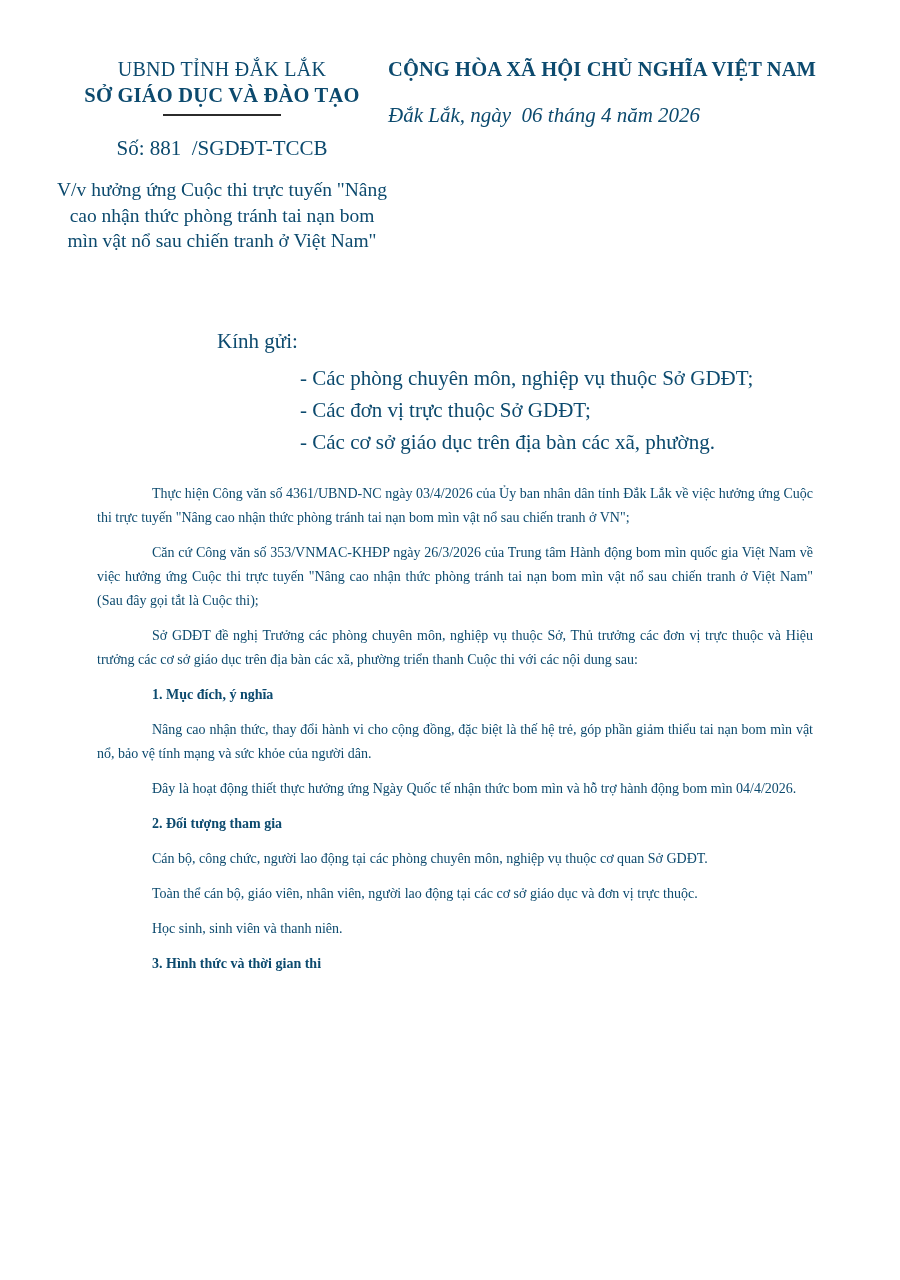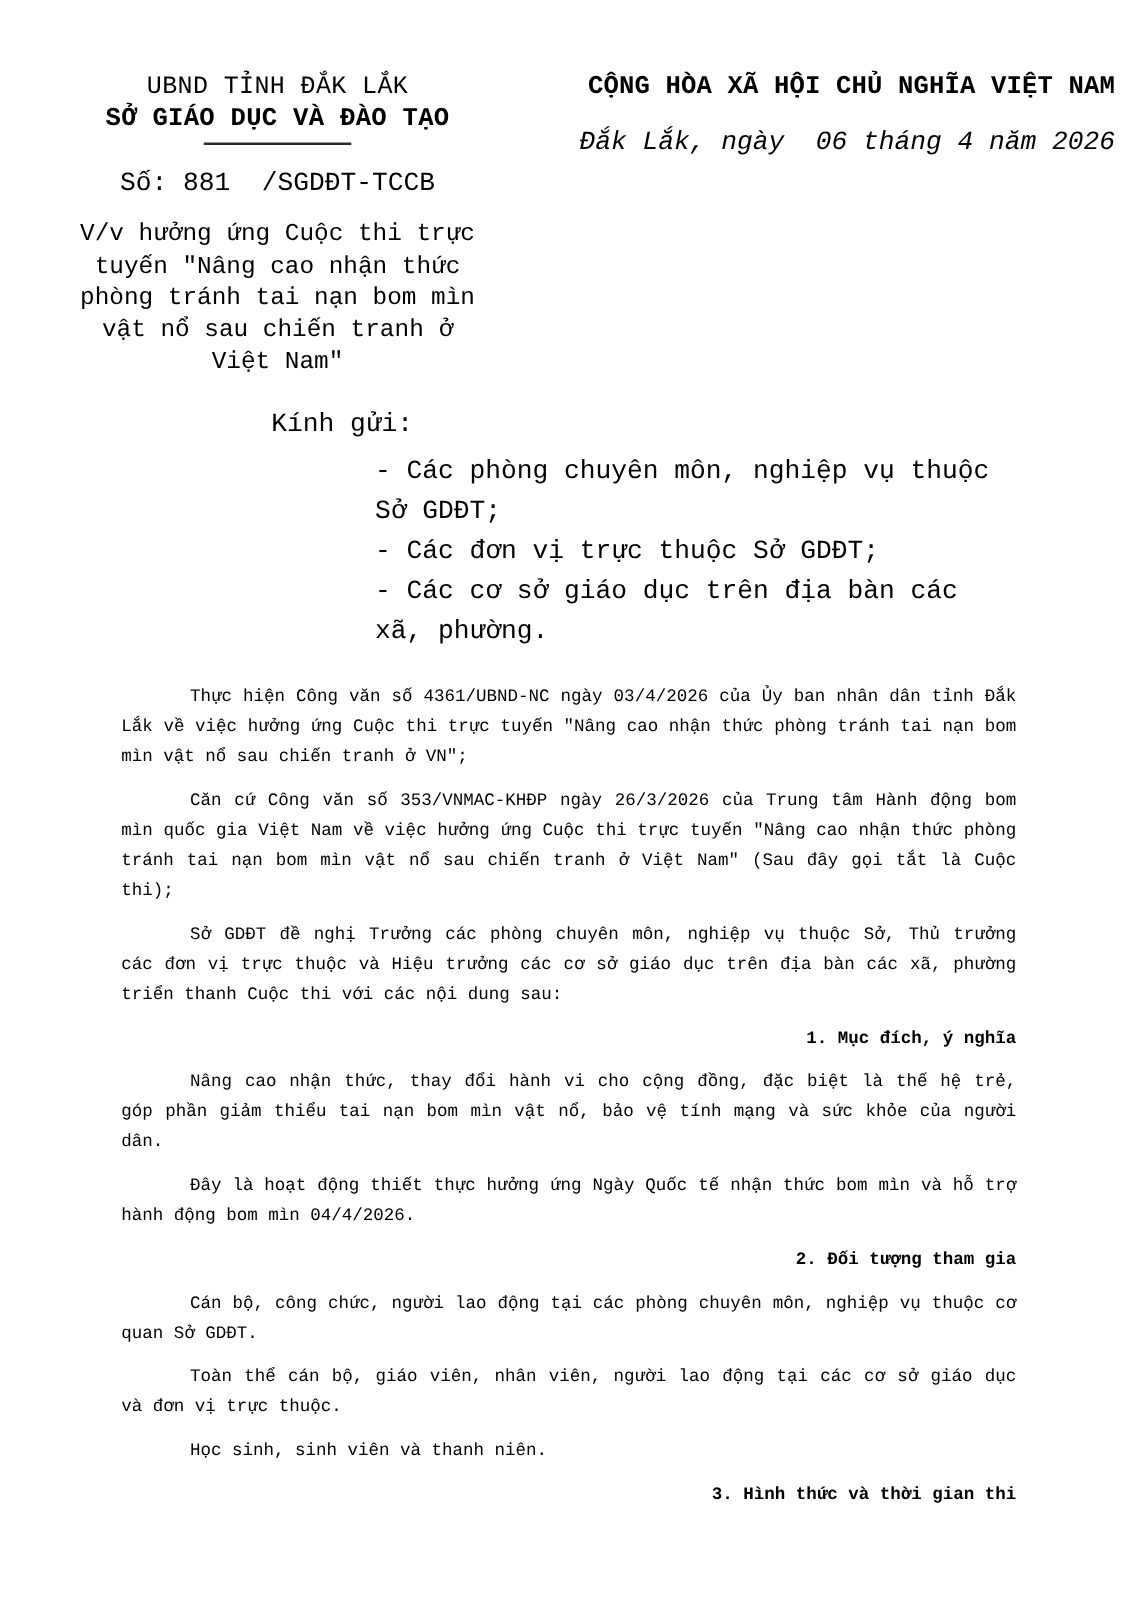--- a/index.html
+++ b/index.html
@@ -2,29 +2,29 @@
 <html lang="vi"><head>
 <meta charset="utf-8">
 <style>
   * { margin: 0; padding: 0; box-sizing: border-box; }
   html, body { background: #ffffff; }
   .page {
     position: relative;
     width: 896px;
     height: 1280px;
     background: #ffffff;
-    color: #000000;
-    font-family: Liberation Mono, monospace;
+    color: #0c4a6e;
+    font-family: Liberation Serif, serif;
     overflow: hidden;
   }
 
   
   .header { position: absolute; top: 58px; left: 0; width: 100%; }
   .hleft  { position: absolute; left: 52px;  top: 0; width: 340px; text-align: center; }
-  .hright { position: absolute; left: 408px; top: 0; width: 484px; text-align: right; }
+  .hright { position: absolute; left: 388px; top: 0; width: 484px; text-align: left; }
 
   .org-parent { font-size: 20px; letter-spacing: 0.3px; }
   .org-name   { font-size: 20.5px; font-weight: bold; letter-spacing: 0.2px; margin-top: 3px; }
   .org-rule   { width: 118px; height: 2px; background: #2b2b2b; margin: 7px auto 0 auto; }
   .doc-number { font-size: 21px; margin-top: 20px; }
   .subject    { font-size: 19.5px; line-height: 25.5px; margin-top: 16px; padding: 0 2px; }
 
   .national-title { font-size: 20.5px; font-weight: bold; letter-spacing: 0.1px; }
   .motto {
     display: inline-block;
@@ -44,21 +44,21 @@
   .recipient { font-size: 21px; line-height: 32px; }
 
   .paras { margin-top: 24px; }
   .para, .heading {
     font-size: 14px;
     line-height: 24px;
     text-align: justify;
     text-indent: 55px;
     margin: 0 0 11px 0;
   }
-  .heading { font-weight: bold; text-align: right; }
+  .heading { font-weight: bold; text-align: left; }
   .lead { font-weight: bold; }
 </style>
 </head>
 <body>
 
 <div class="page">
 
   <div class="header">
 
     <div class="hleft">

